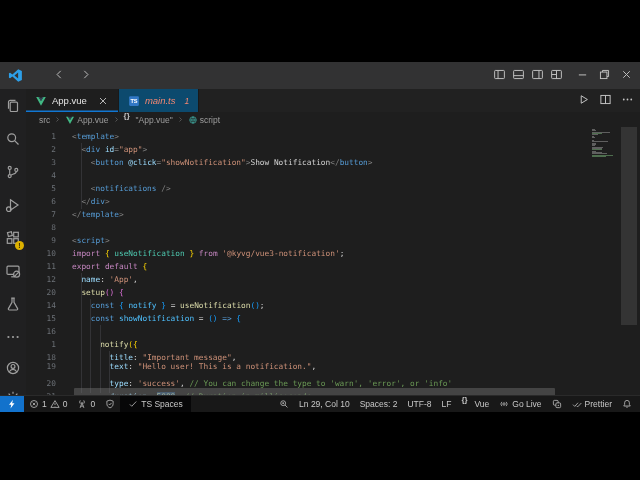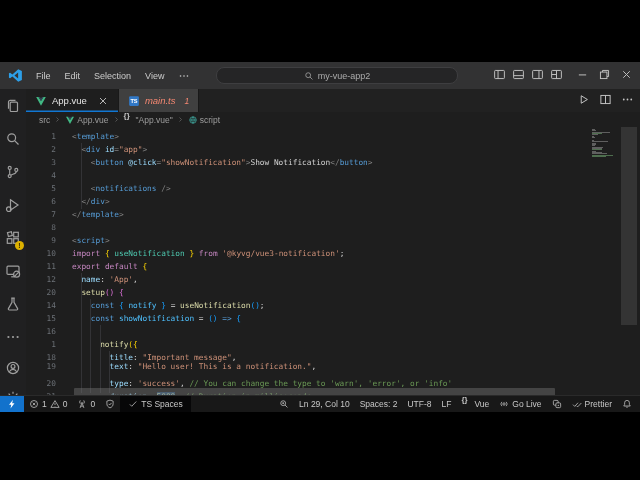--- a/index.html
+++ b/index.html
@@ -29,21 +29,21 @@
   #activitybar{position:absolute;left:0;top:27px;width:26px;bottom:16px;background:#202021;display:flex;flex-direction:column;align-items:center}
   .act{width:26px;height:33px;display:flex;align-items:center;justify-content:center;color:#9f9f9f;position:relative}
   .act .icon{width:16px;height:16px}
   .act .badge{position:absolute;right:2px;bottom:4px;width:9px;height:9px;border-radius:50%;background:#ddb100;color:#3c2e00;font-size:7px;font-weight:bold;display:flex;align-items:center;justify-content:center}
   #activity-bottom{margin-top:auto;padding-bottom:2px}
   #activity-bottom .act{height:30px}
 
   
   #tabbar{position:absolute;left:26px;top:27px;right:0;height:23px;background:#212121;display:flex}
   #tabs{display:flex}
-  .tab{display:flex;align-items:center;padding:0 9px;gap:5px;font-size:9.5px;color:#9b9b9b;background:#404040;border-right:1px solid #191919;cursor:default}
+  .tab{display:flex;align-items:center;padding:0 9px;gap:5px;font-size:9.5px;color:#9b9b9b;background:#0c4a6e;border-right:1px solid #191919;cursor:default}
   .tab.active{background:#1e1e1e;color:#e4e4e4;box-shadow:inset 0 -1.5px 0 #1177d3}
   .tab .icon{width:12px;height:12px}
   .tabclose{width:11px;height:11px;color:#c7c7c7;margin-left:5px}
   .errlabel{color:#f48771;font-style:italic}
   .badge-err{color:#f48771;font-size:8.5px;margin-left:4px;font-style:italic}
   #editor-actions{position:absolute;right:6px;top:0;height:23px;display:flex;align-items:center;gap:9px;color:#c4c4c4}
   #editor-actions .icon{width:13px;height:13px}
 
   
   #breadcrumb{position:absolute;left:26px;top:50px;right:0;height:15px;background:#1e1e1e;display:flex;align-items:center;padding-left:13px;font-size:8.5px;color:#9d9d9d;gap:2px}
@@ -82,51 +82,27 @@
 <body>
 
 <div id="window">
 
   <div id="titlebar">
     <span class="icon" id="logo">
         <svg viewBox="0 0 16 16">
           <path fill="#2d9fe8" d="M10.9 1.3 4.7 7 2.2 5.1l-1.2.6v4.6l1.2.6L4.7 9l6.2 5.7 3.9-1.9V3.2zM10.8 4.8v6.4L6.9 8z"></path>
         </svg>
       </span>
-    <div id="menubar">
-        <span class="menu-item">File</span>
-        <span class="menu-item">Edit</span>
-        <span class="menu-item">Selection</span>
-        <span class="menu-item">View</span>
-        <span class="menu-item">
-          <span class="icon">
-            <svg viewBox="0 0 16 16" fill="none" stroke="currentColor" stroke-width="1.2">
-              <circle cx="3.4" cy="8" r="1.1" fill="currentColor" stroke="none"></circle>
-              <circle cx="8" cy="8" r="1.1" fill="currentColor" stroke="none"></circle>
-              <circle cx="12.6" cy="8" r="1.1" fill="currentColor" stroke="none"></circle>
-            </svg>
-          </span>
-        </span>
-      </div>
     <div id="nav">
         <span class="navbtn"><span class="icon"><svg viewBox="0 0 16 16" fill="none" stroke="currentColor" stroke-width="1.2">
               <path d="M9.5 3.5 5 8l4.5 4.5"></path>
             </svg></span></span>
         <span class="navbtn"><span class="icon"><svg viewBox="0 0 16 16" fill="none" stroke="currentColor" stroke-width="1.2">
               <path d="M6.5 3.5 11 8l-4.5 4.5"></path>
             </svg></span></span>
-      </div>
-    <div id="searchbox">
-        <span class="icon">
-          <svg viewBox="0 0 16 16" fill="none" stroke="currentColor" stroke-width="1.2">
-            <circle cx="6.7" cy="6.7" r="3.9"></circle>
-            <path d="m9.6 9.6 3.9 3.9"></path>
-          </svg>
-        </span>
-        <span>my-vue-app2</span>
       </div>
     <div id="win-controls">
       <div id="layout-icons">
           <span><span class="icon"><svg viewBox="0 0 16 16" fill="none" stroke="currentColor" stroke-width="1.2">
                 <rect x="2" y="3" width="12" height="10" rx="1"></rect>
                 <path d="M6.2 3v10"></path>
               </svg></span></span>
           <span><span class="icon"><svg viewBox="0 0 16 16" fill="none" stroke="currentColor" stroke-width="1.2">
                 <rect x="2" y="3" width="12" height="10" rx="1"></rect>
                 <path d="M2 9.4h12"></path>

